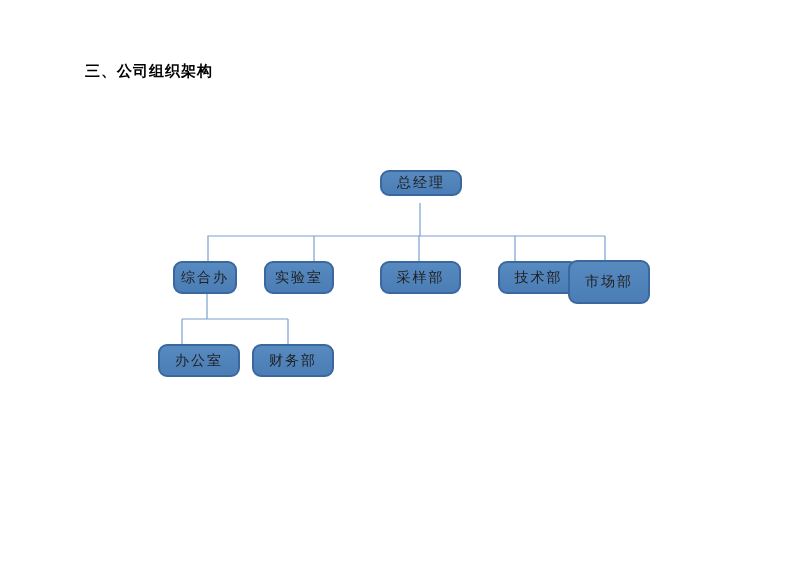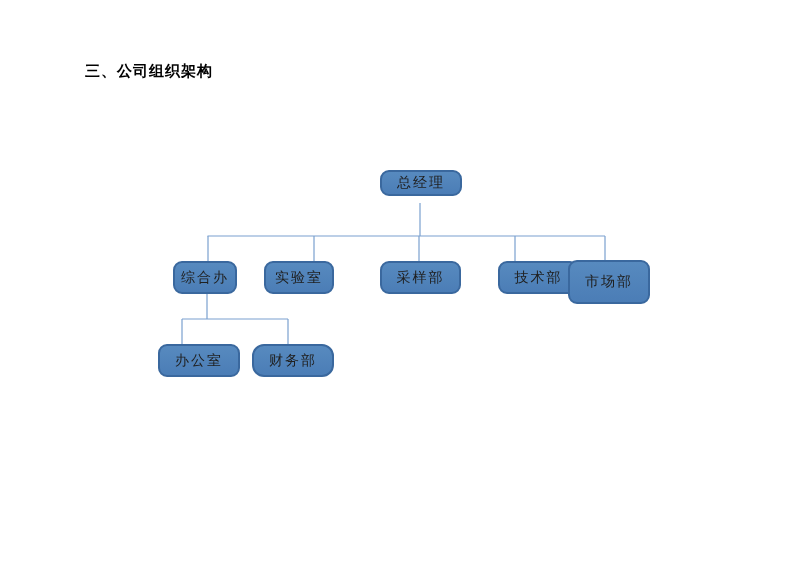--- a/index.html
+++ b/index.html
@@ -96,16 +96,16 @@
     <div class="node" style="left:264px; top:261px; width:70px; height:33px;">实验室</div>
 
     <div class="node" style="left:380px; top:261px; width:81px; height:33px;border-radius:9px;">采样部</div>
 
     <div class="node" style="left:473px; top:261px; width:81px; height:33px;margin-left:25px;">技术部</div>
 
     <div class="node" style="left:568px; top:260px; width:82px; height:44px;">市场部</div>
 
     <div class="node" style="left:158px; top:344px; width:82px; height:33px;text-align:right;">办公室</div>
 
-    <div class="node" style="left:252px; top:344px; width:82px; height:33px;border-radius:12px;">财务部</div>
+    <div class="node" style="left:252px; top:344px; width:82px; height:33px;">财务部</div>
 
   </div>
 </div>
 
 </body></html>

